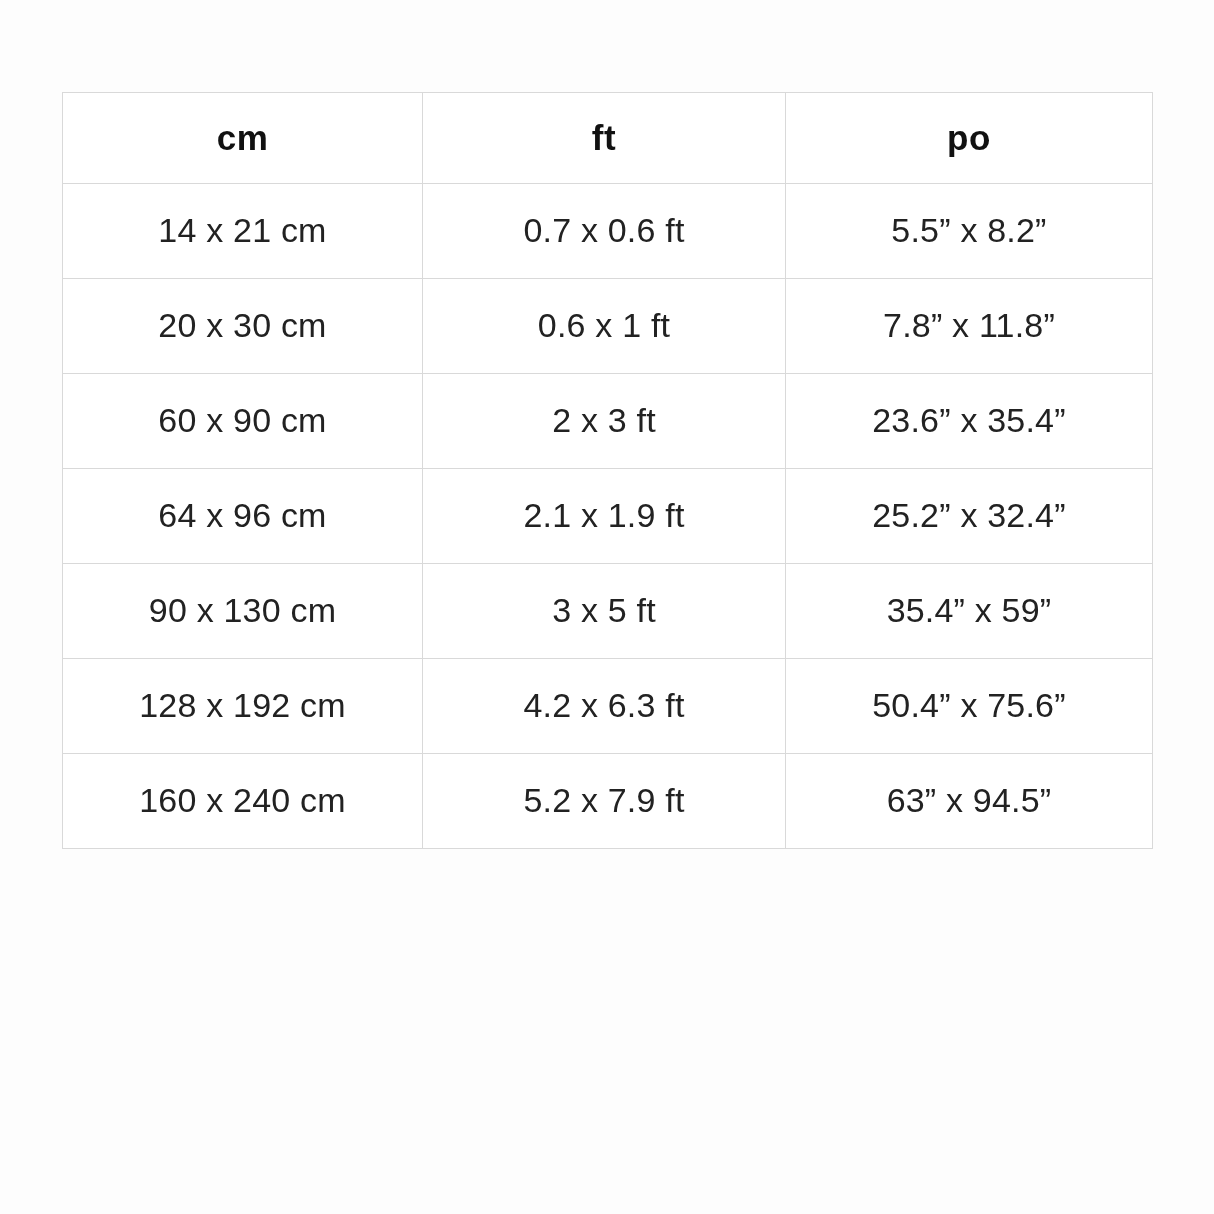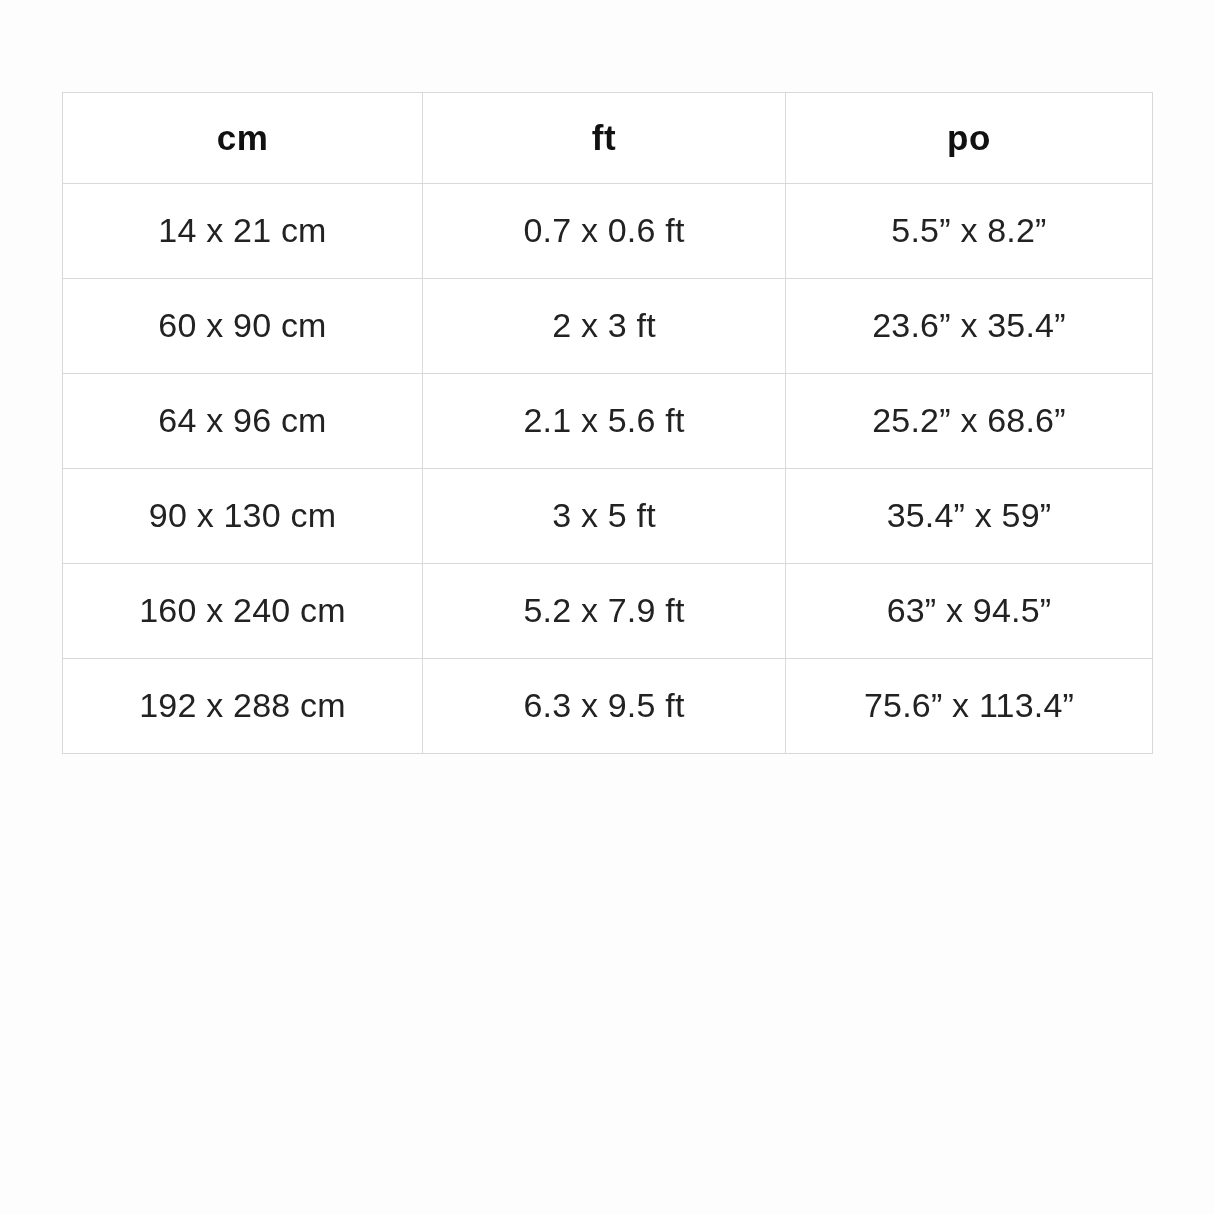--- a/index.html
+++ b/index.html
@@ -94,69 +94,80 @@
             </td>
           <td>
               <span class="cell-inner">0.7 x 0.6 ft</span>
             </td>
           <td>
               <span class="cell-inner">5.5” x 8.2”</span>
             </td>
         </tr>
         <tr>
           <td>
+              <span class="cell-inner">20 x 30 cm</span>
+            </td>
+          <td>
+              <span class="cell-inner">0.6 x 1 ft</span>
+            </td>
+          <td>
+              <span class="cell-inner">7.8” x 11.8”</span>
+            </td>
+        </tr>
+        <tr>
+          <td>
               <span class="cell-inner">60 x 90 cm</span>
             </td>
           <td>
               <span class="cell-inner">2 x 3 ft</span>
             </td>
           <td>
               <span class="cell-inner">23.6” x 35.4”</span>
             </td>
         </tr>
         <tr>
           <td>
               <span class="cell-inner">64 x 96 cm</span>
             </td>
           <td>
-              <span class="cell-inner">2.1 x 5.6 ft</span>
+              <span class="cell-inner">2.1 x 1.9 ft</span>
             </td>
           <td>
-              <span class="cell-inner">25.2” x 68.6”</span>
+              <span class="cell-inner">25.2” x 32.4”</span>
             </td>
         </tr>
         <tr>
           <td>
               <span class="cell-inner">90 x 130 cm</span>
             </td>
           <td>
               <span class="cell-inner">3 x 5 ft</span>
             </td>
           <td>
               <span class="cell-inner">35.4” x 59”</span>
             </td>
         </tr>
         <tr>
           <td>
+              <span class="cell-inner">128 x 192 cm</span>
+            </td>
+          <td>
+              <span class="cell-inner">4.2 x 6.3 ft</span>
+            </td>
+          <td>
+              <span class="cell-inner">50.4” x 75.6”</span>
+            </td>
+        </tr>
+        <tr>
+          <td>
               <span class="cell-inner">160 x 240 cm</span>
             </td>
           <td>
               <span class="cell-inner">5.2 x 7.9 ft</span>
             </td>
           <td>
               <span class="cell-inner">63” x 94.5”</span>
             </td>
         </tr>
-        <tr>
-          <td>
-              <span class="cell-inner">192 x 288 cm</span>
-            </td>
-          <td>
-              <span class="cell-inner">6.3 x 9.5 ft</span>
-            </td>
-          <td>
-              <span class="cell-inner">75.6” x 113.4”</span>
-            </td>
-        </tr>
       </tbody>
     </table>
   </div>
 </div>
 
 </body></html>

